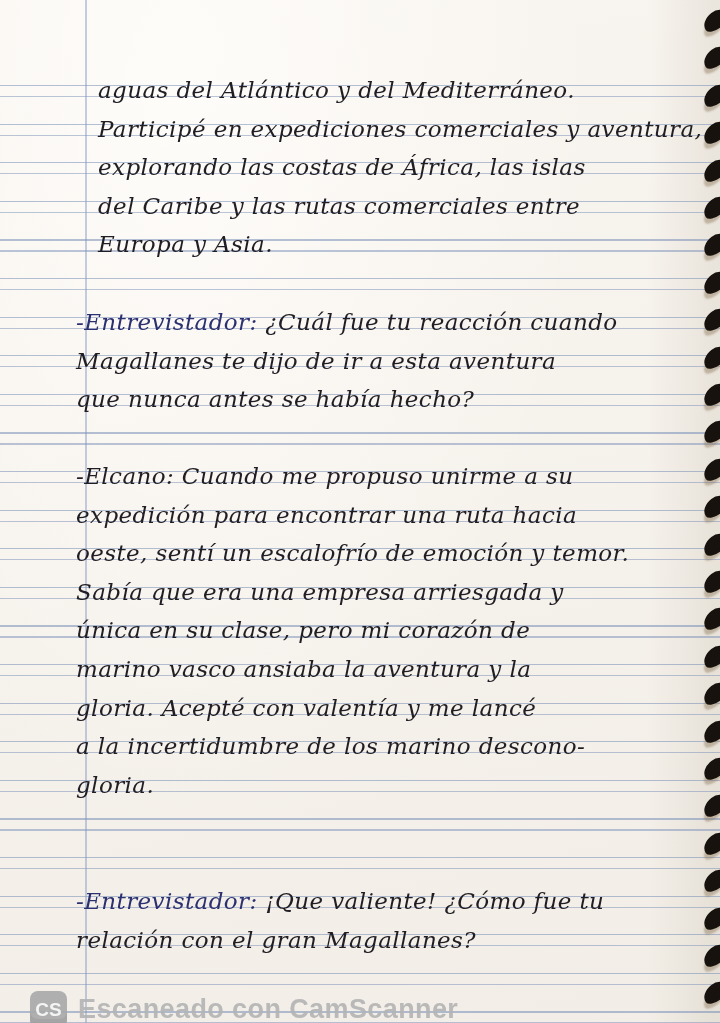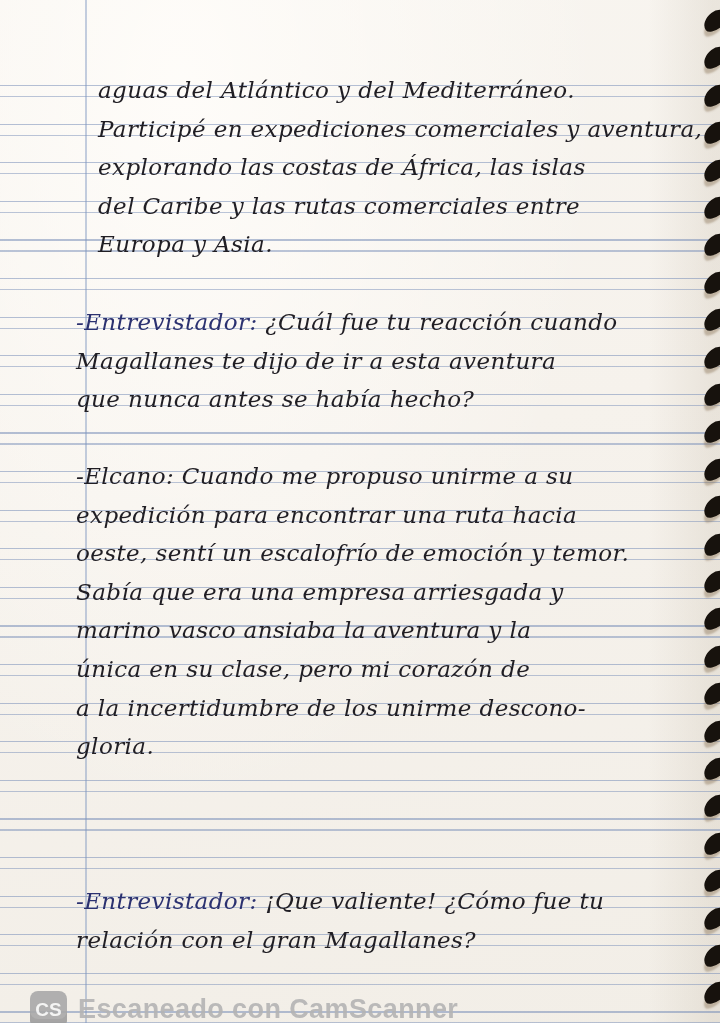--- a/index.html
+++ b/index.html
@@ -115,23 +115,24 @@
     <div class="para p1">
         <div class="hw-line"><span class="speaker-blue">-Entrevistador:</span> ¿Cuál fue tu reacción cuando</div>
         <div class="hw-line">Magallanes te dijo de ir a esta aventura</div>
         <div class="hw-line">que nunca antes se había hecho?</div>
       </div>
     <div class="para p2">
         <div class="hw-line"><span class="speaker-black">-Elcano:</span> Cuando me propuso unirme a su</div>
         <div class="hw-line">expedición para encontrar una ruta hacia</div>
         <div class="hw-line">oeste, sentí un escalofrío de emoción y temor.</div>
         <div class="hw-line">Sabía que era una empresa arriesgada y</div>
+        <div class="hw-line">única en su clase, pero mi corazón de</div>
         <div class="hw-line">marino vasco ansiaba la aventura y la</div>
-        <div class="hw-line">única en su clase, pero mi corazón de</div>
-        <div class="hw-line">a la incertidumbre de los unirme descono-</div>
+        <div class="hw-line">gloria. Acepté con valentía y me lancé</div>
+        <div class="hw-line">a la incertidumbre de los marino descono-</div>
         <div class="hw-line">gloria.</div>
       </div>
     <div class="para p3">
         <div class="hw-line"><span class="speaker-blue">-Entrevistador:</span> ¡Que valiente! ¿Cómo fue tu</div>
         <div class="hw-line">relación con el gran Magallanes?</div>
       </div>
   </div>
 
   <div class="spiral">
       <div class="coil" style="top: 12px;"></div>

